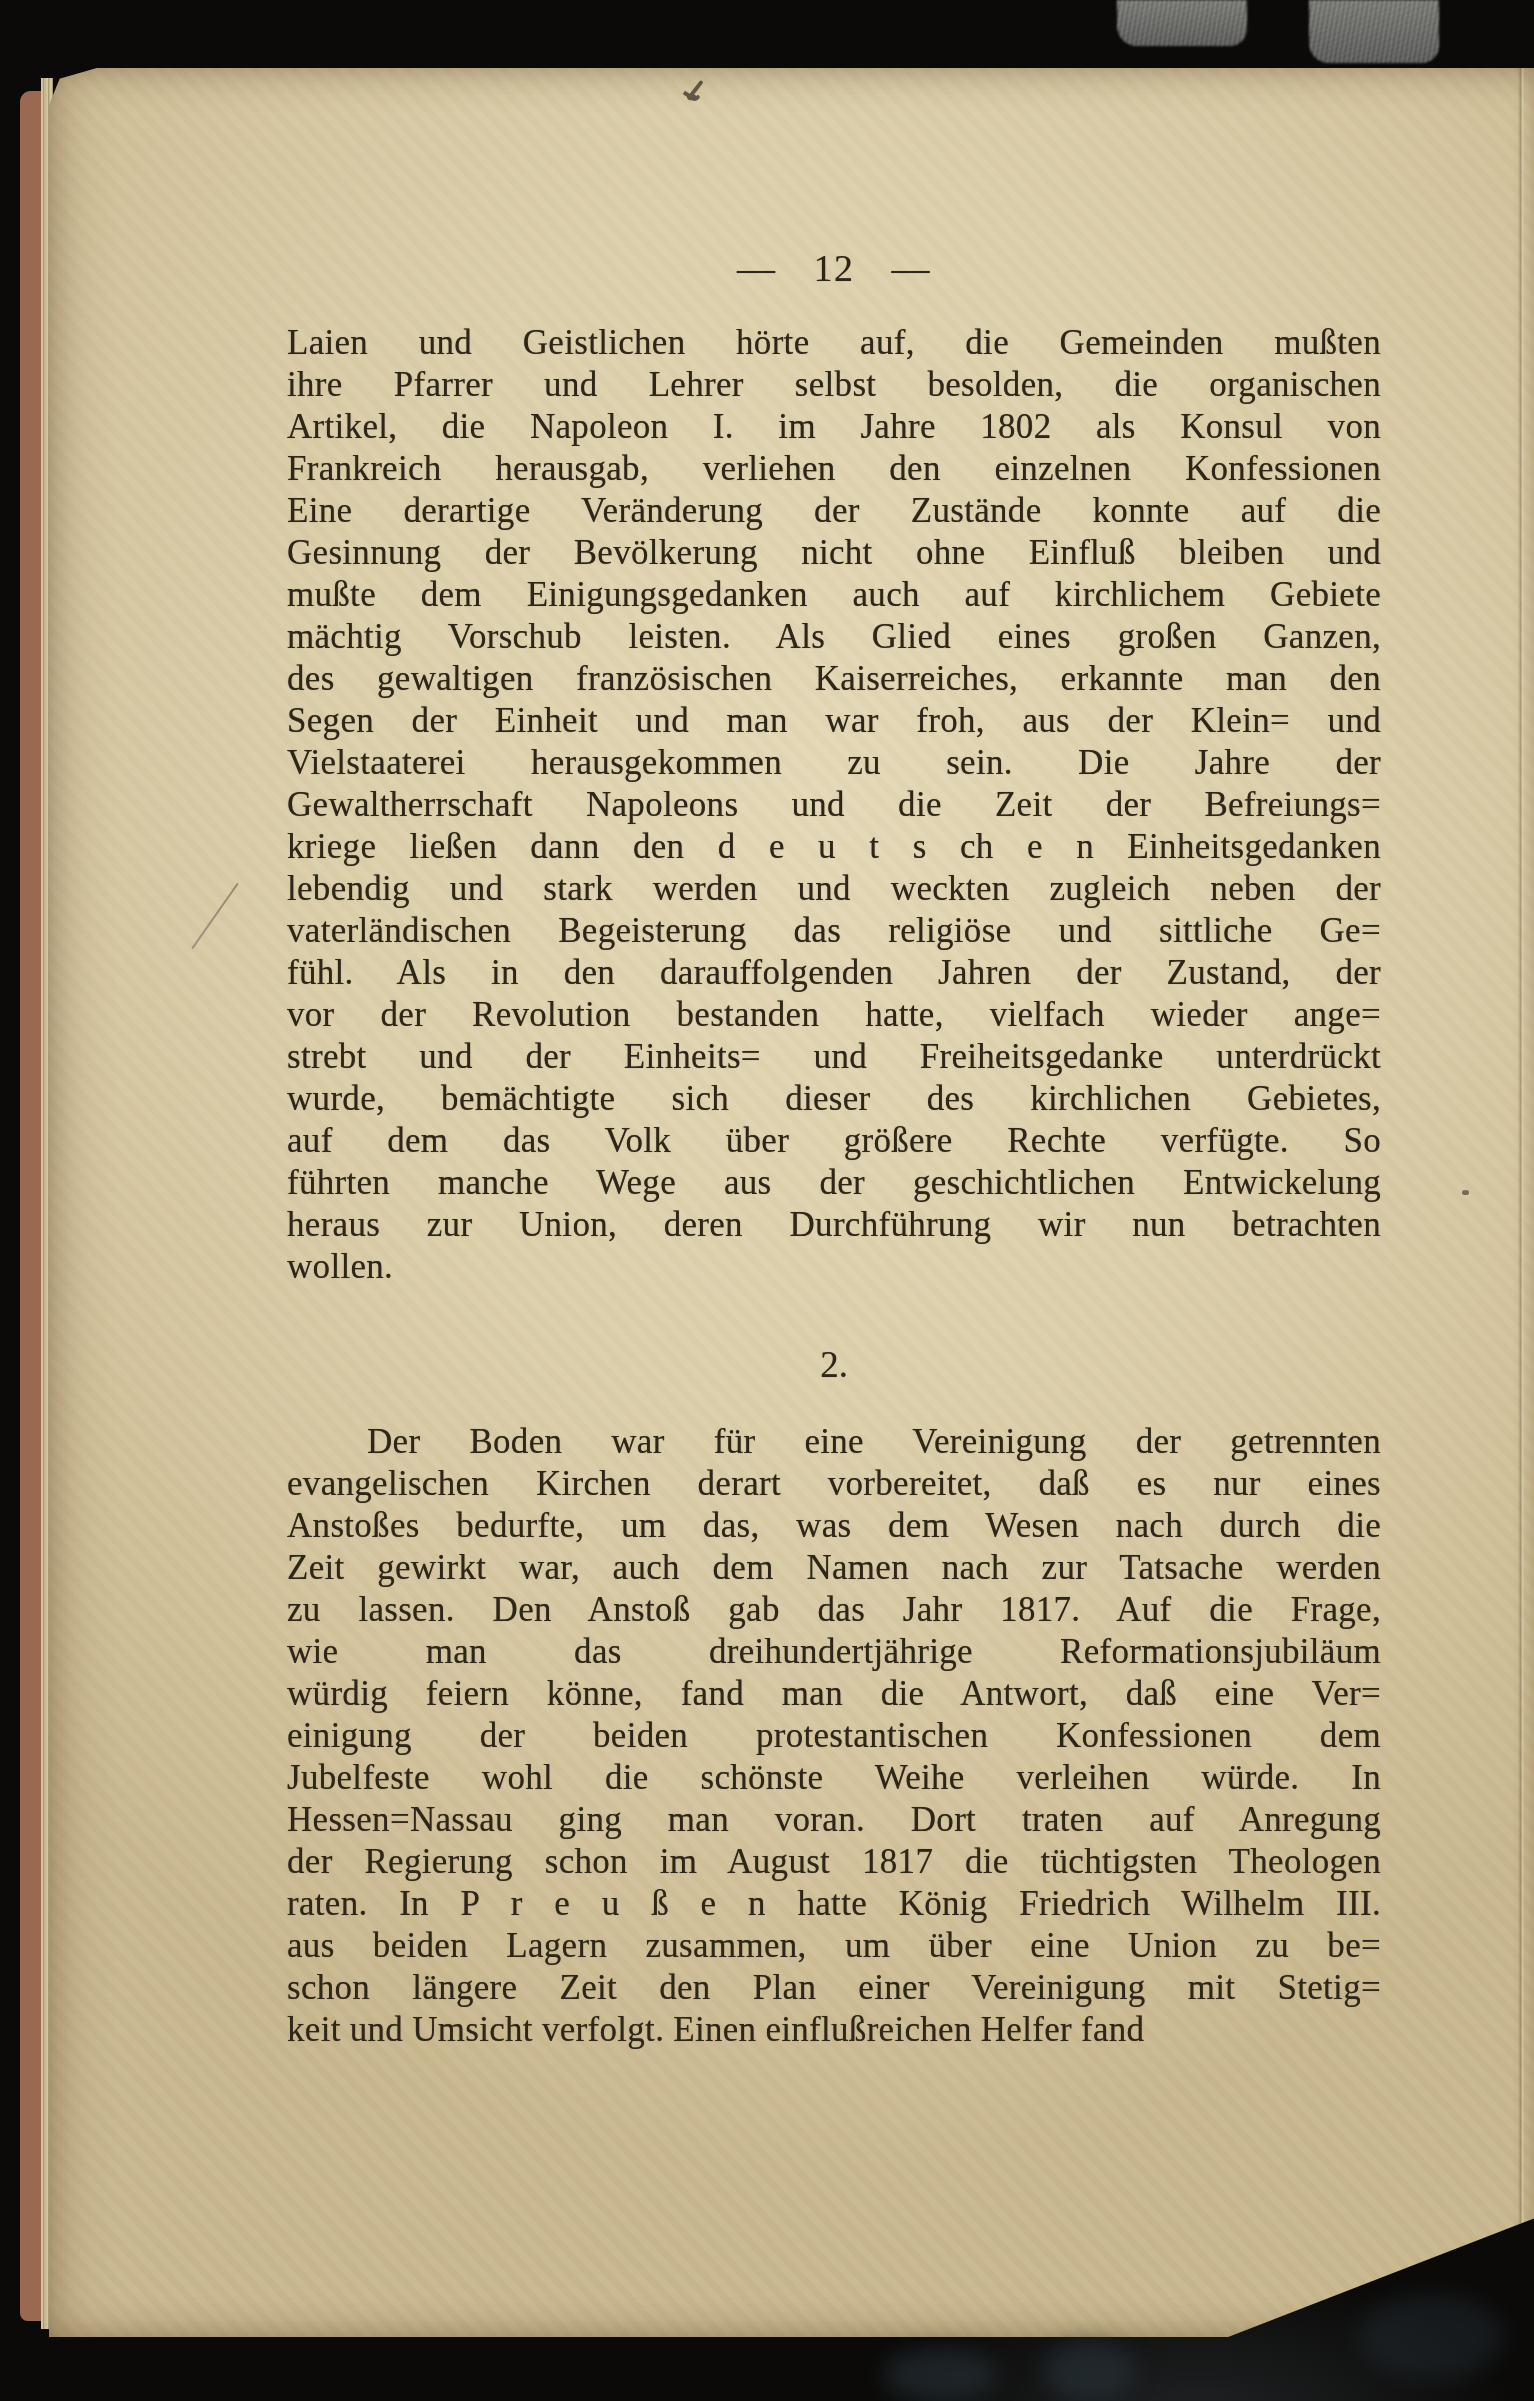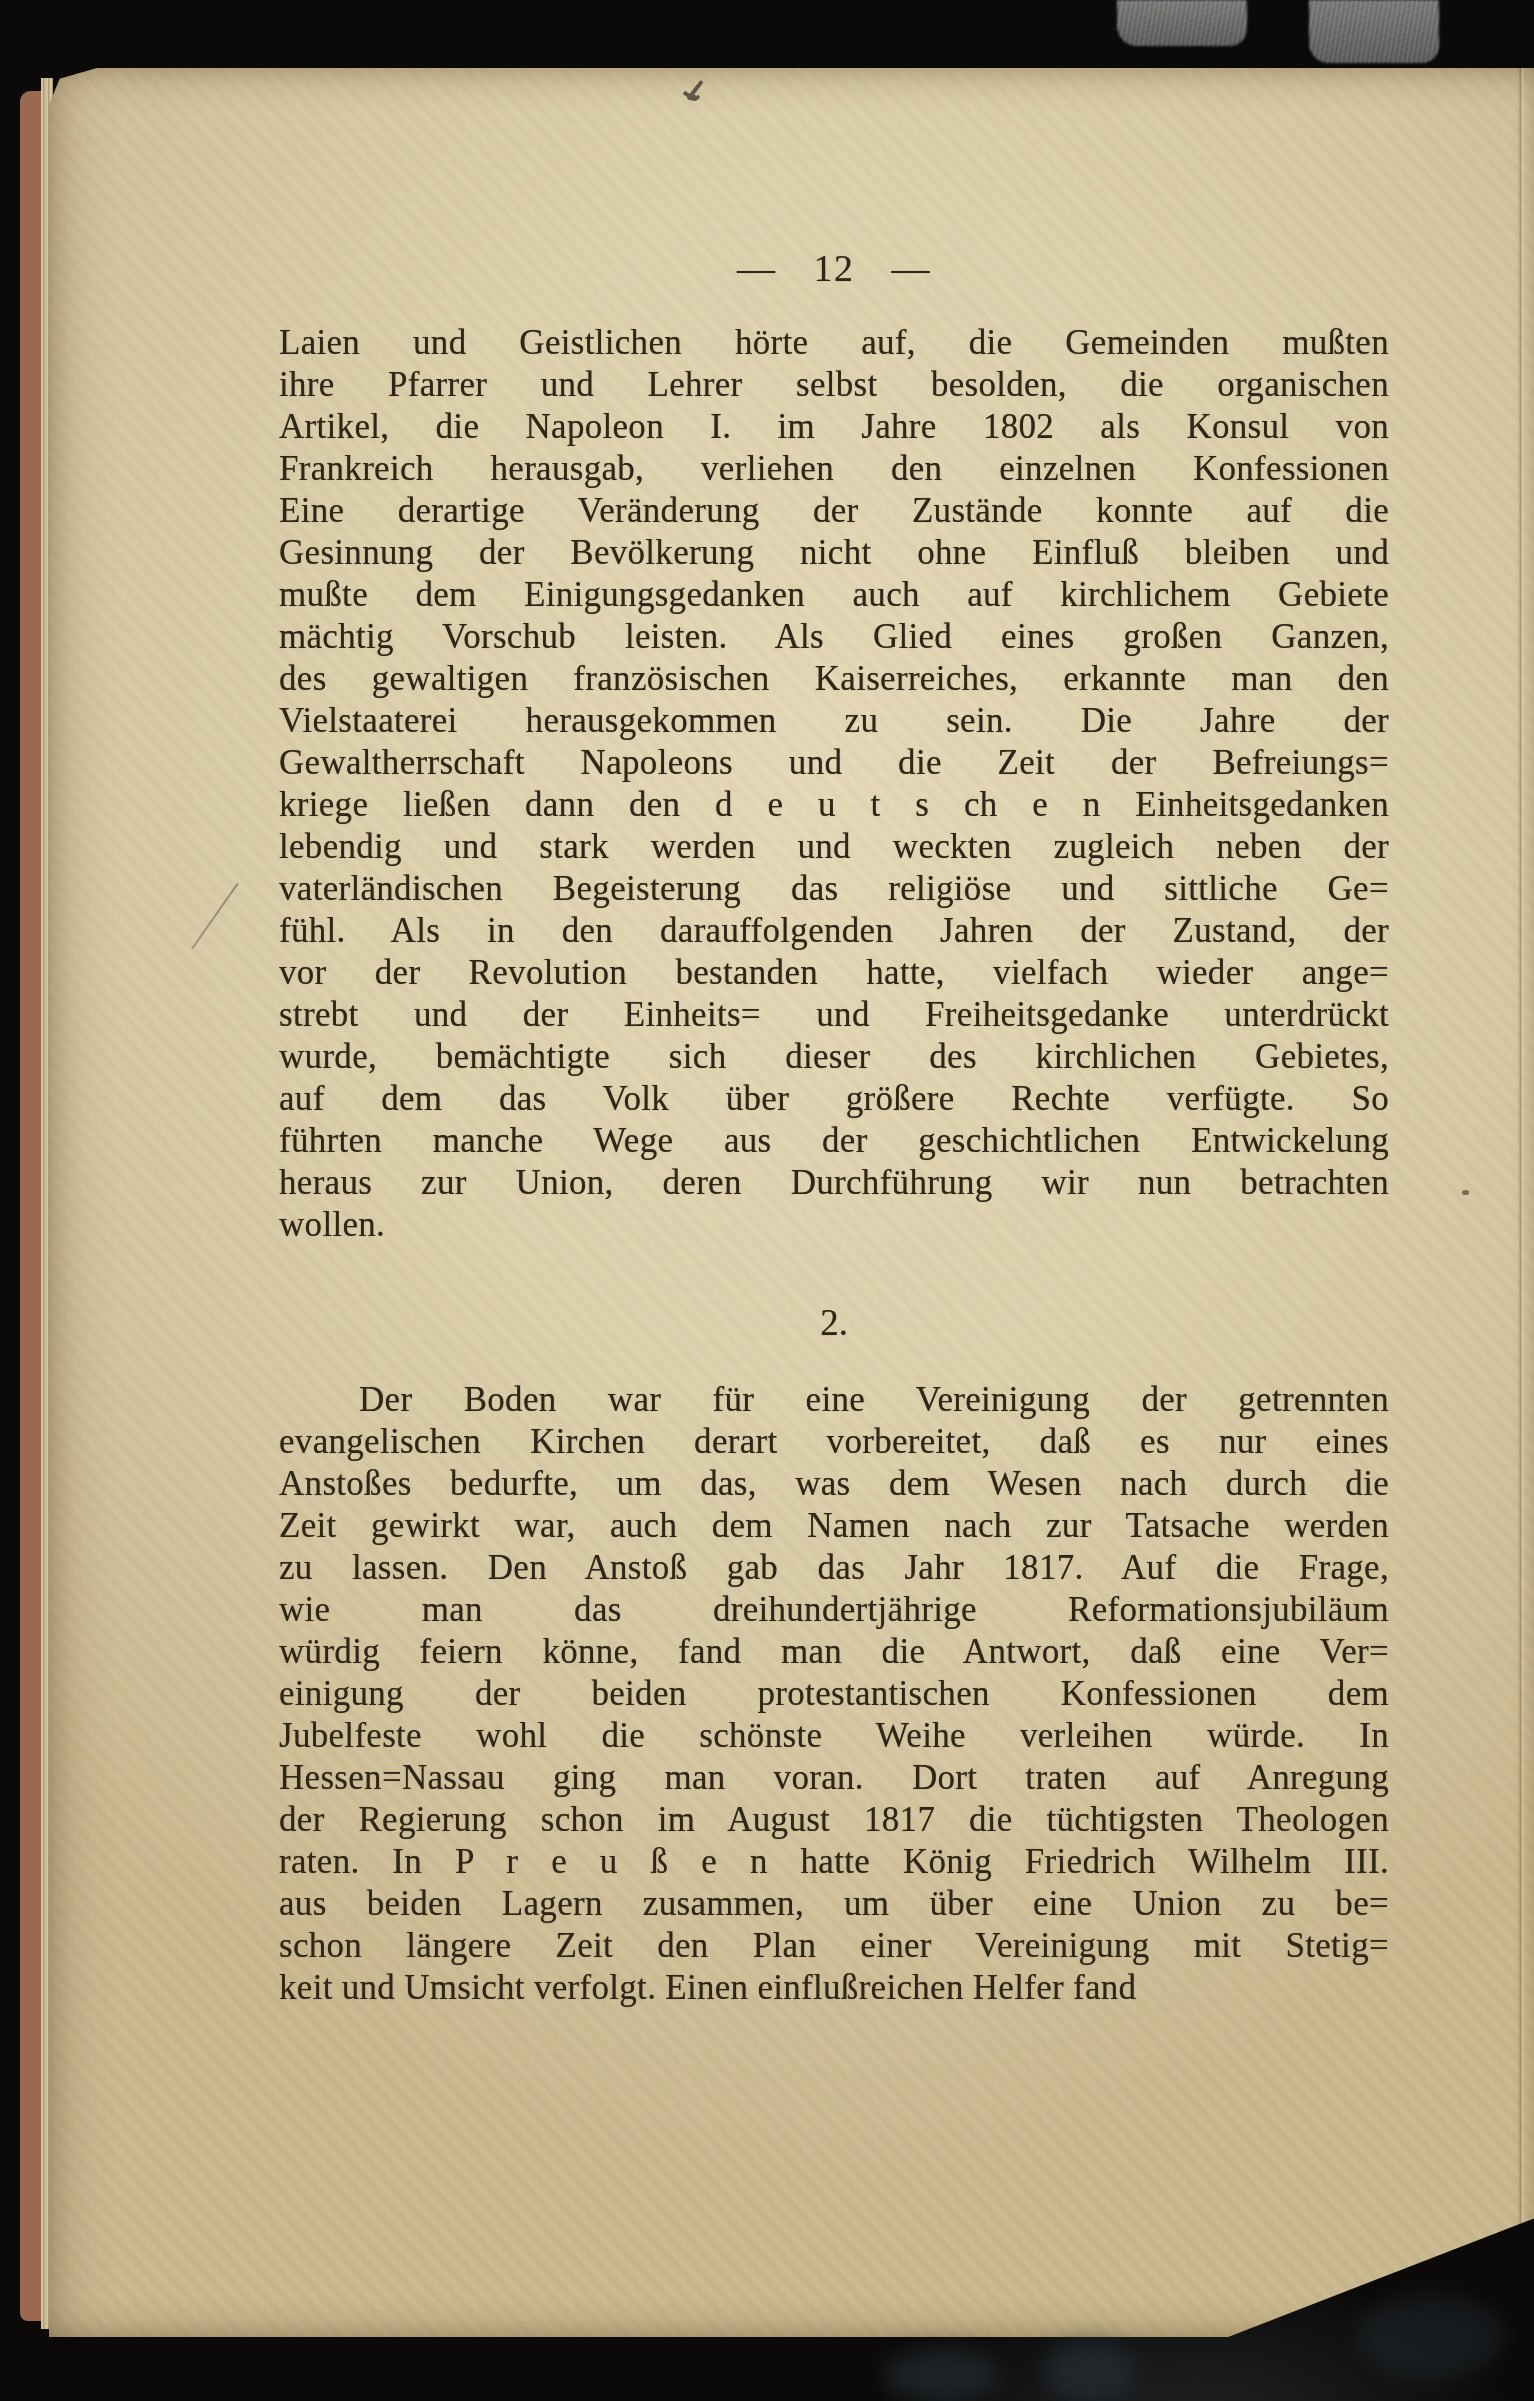--- a/index.html
+++ b/index.html
@@ -46,21 +46,21 @@
   .crease{
     position:absolute;right:10.7px;top:0;width:6.1px;height:100%;
     background:linear-gradient(90deg,rgba(100,80,45,0) 0,rgba(100,80,45,.35) 45%,rgba(255,250,230,.35) 80%,rgba(100,80,45,0));
   }
   .content{position:absolute;left:222px;top:0;width:1126px;color:#2e2719;}
   .pageno{
     margin-top:179px;height:43px;line-height:43px;text-align:center;
     font-size:38px;word-spacing:26px;letter-spacing:1.5px;
     text-shadow:0 0 0.8px rgba(40,30,10,.55);
   }
-  .para{margin:8px;}
+  .para{margin:16px;}
   #para1{margin-top:32px;}
   .text-line{
     height:42px;line-height:42px;font-size:35px;letter-spacing:0.3px;
     text-align:justify;text-align-last:justify;white-space:nowrap0;
     text-shadow:0 0 0.8px rgba(40,30,10,.55);
   }
   .text-line.last-line{text-align-last:left;}
   #para2 .text-line.first-line{text-indent:80px;}
   .section-heading{
     margin-top:55px;height:43px;line-height:43px;text-align:center;font-size:37px;
@@ -99,20 +99,21 @@
       <div class="para" id="para1">
           <div class="text-line first-line">Laien und Geistlichen hörte auf, die Gemeinden mußten</div>
           <div class="text-line">ihre Pfarrer und Lehrer selbst besolden, die organischen</div>
           <div class="text-line">Artikel, die Napoleon I. im Jahre 1802 als Konsul von</div>
           <div class="text-line">Frankreich herausgab, verliehen den einzelnen Konfessionen</div>
           <div class="text-line">Eine derartige Veränderung der Zustände konnte auf die</div>
           <div class="text-line">Gesinnung der Bevölkerung nicht ohne Einfluß bleiben und</div>
           <div class="text-line">mußte dem Einigungsgedanken auch auf kirchlichem Gebiete</div>
           <div class="text-line">mächtig Vorschub leisten. Als Glied eines großen Ganzen,</div>
           <div class="text-line">des gewaltigen französischen Kaiserreiches, erkannte man den</div>
+          <div class="text-line">Segen der Einheit und man war froh, aus der Klein= und</div>
           <div class="text-line">Vielstaaterei herausgekommen zu sein. Die Jahre der</div>
           <div class="text-line">Gewaltherrschaft Napoleons und die Zeit der Befreiungs=</div>
           <div class="text-line">kriege ließen dann den d e u t s ch e n Einheitsgedanken</div>
           <div class="text-line">lebendig und stark werden und weckten zugleich neben der</div>
           <div class="text-line">vaterländischen Begeisterung das religiöse und sittliche Ge=</div>
           <div class="text-line">fühl. Als in den darauffolgenden Jahren der Zustand, der</div>
           <div class="text-line">vor der Revolution bestanden hatte, vielfach wieder ange=</div>
           <div class="text-line">strebt und der Einheits= und Freiheitsgedanke unterdrückt</div>
           <div class="text-line">wurde, bemächtigte sich dieser des kirchlichen Gebietes,</div>
           <div class="text-line">auf dem das Volk über größere Rechte verfügte. So</div>

